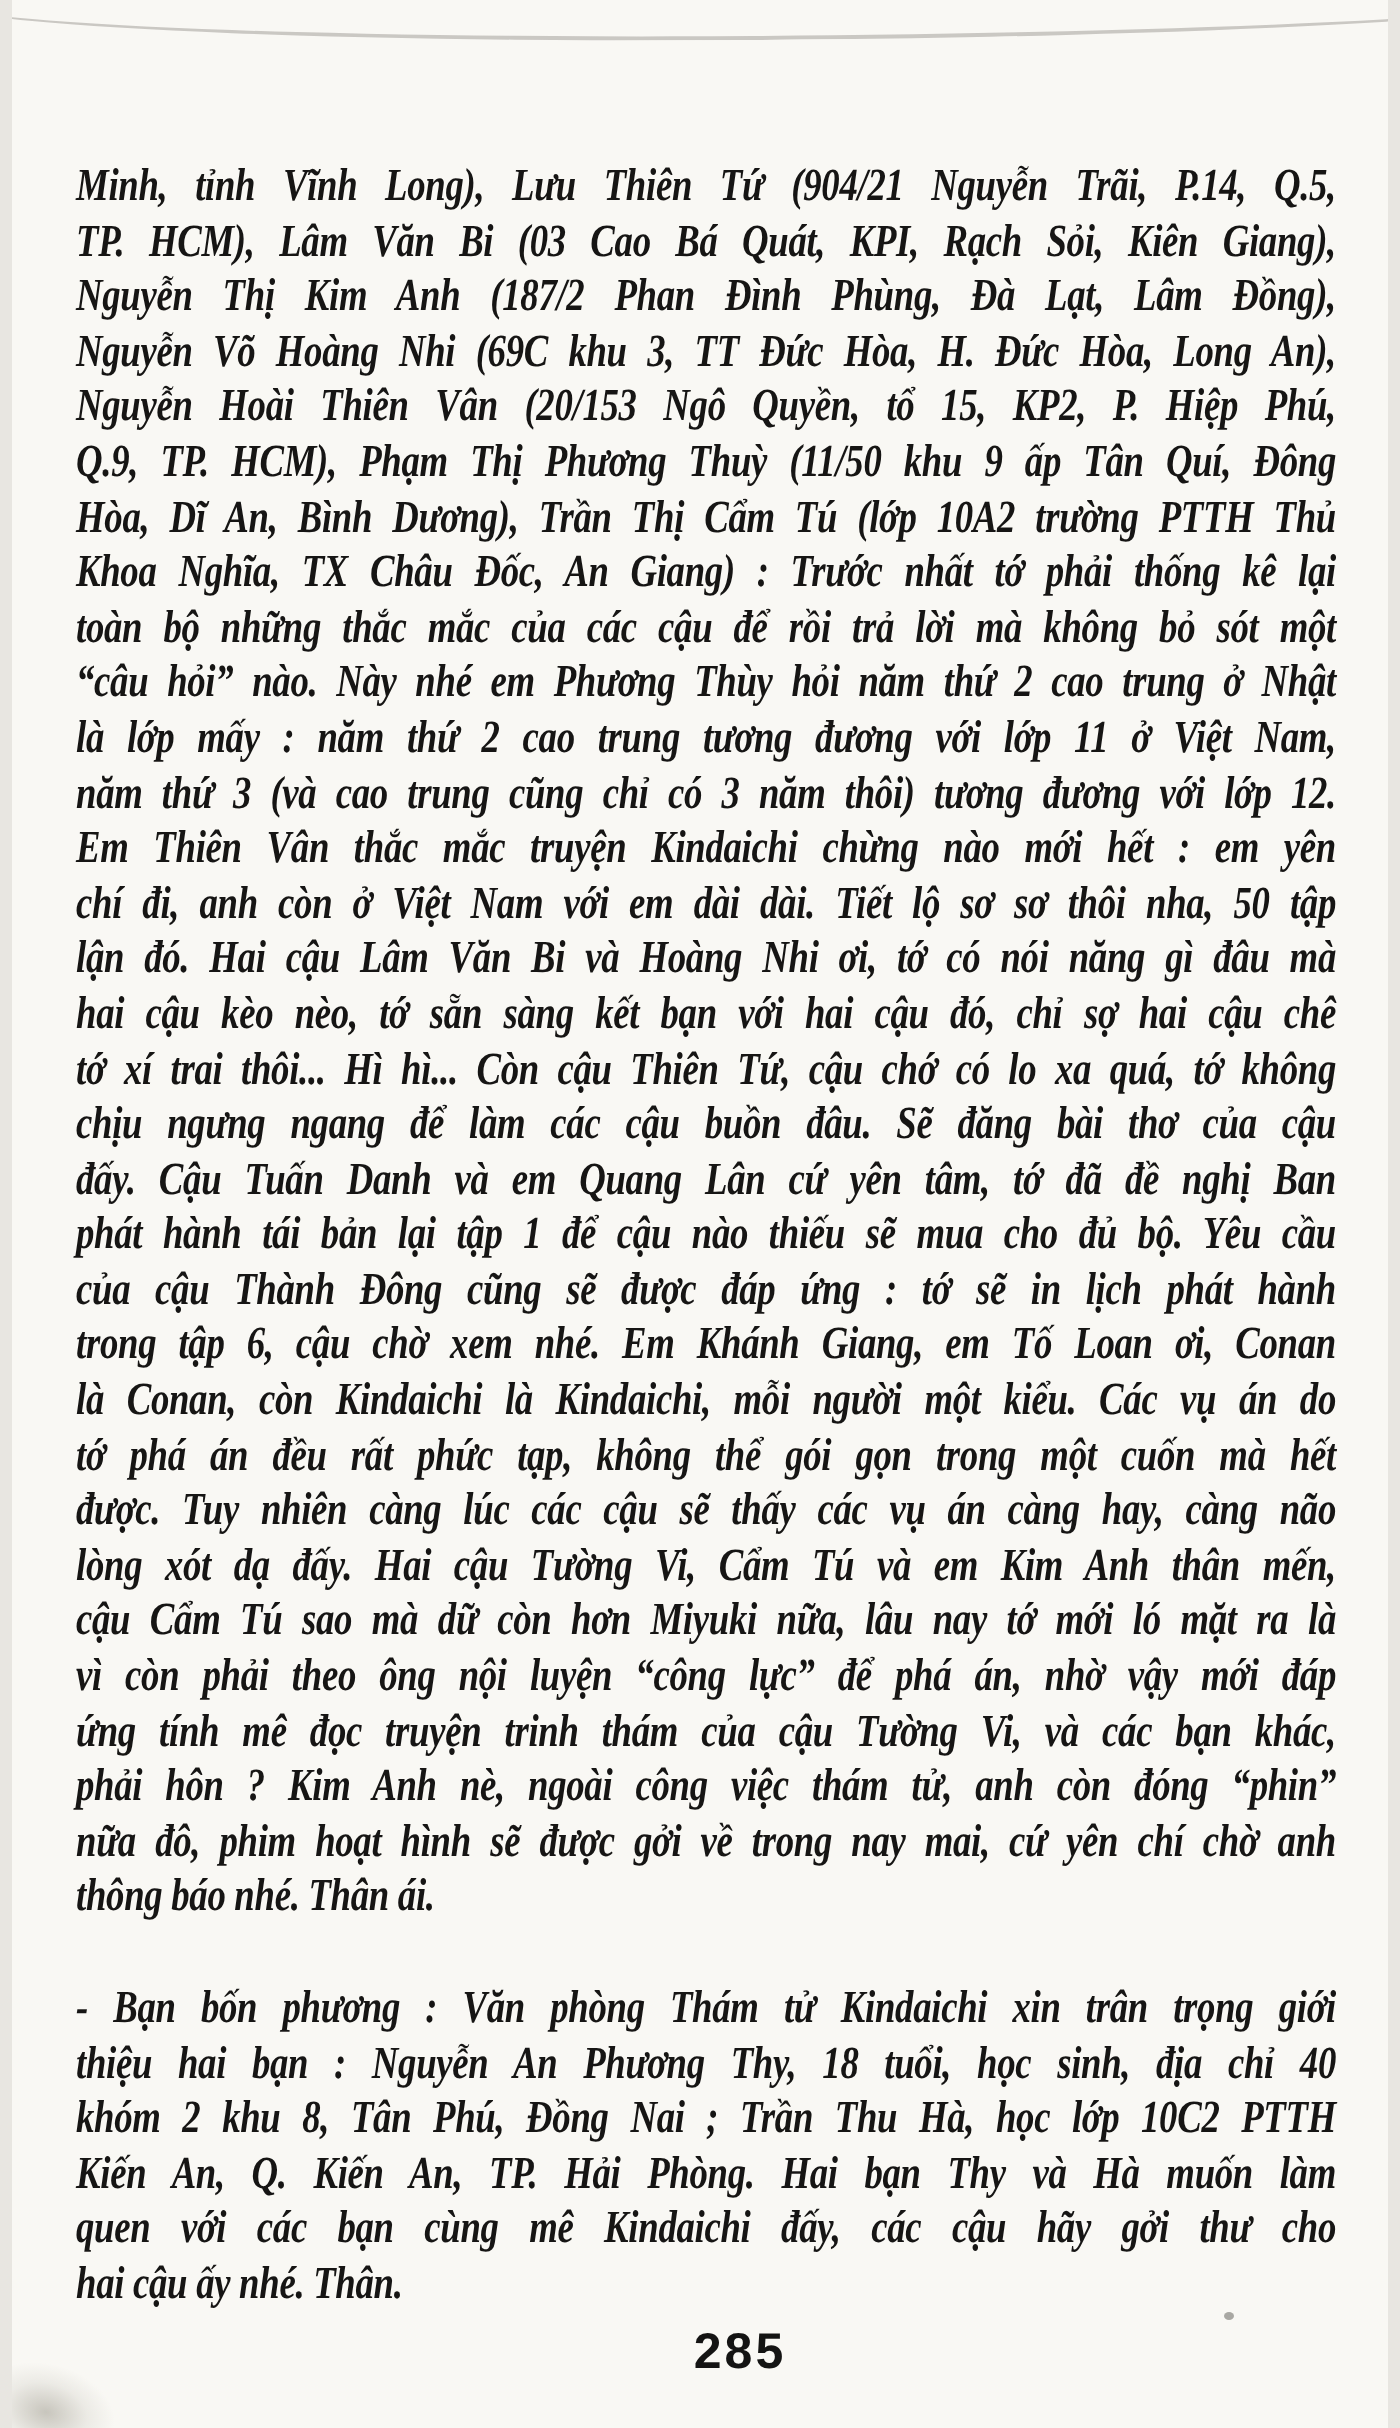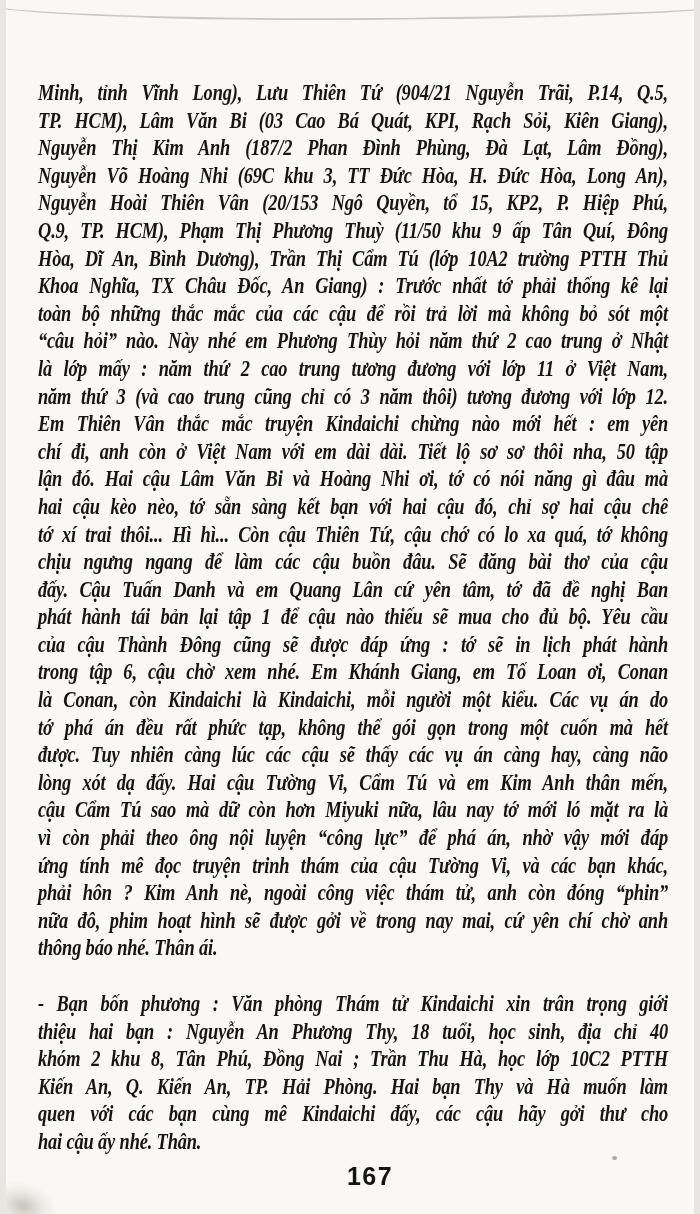--- a/index.html
+++ b/index.html
@@ -124,16 +124,16 @@
       </div>
       <div class="paragraph">
         <div class="line" style="word-spacing: 10.2308px; transform: scaleX(0.8);">- Bạn bốn phương : Văn phòng Thám tử Kindaichi xin trân trọng giới</div>
         <div class="line" style="word-spacing: 10.5949px; transform: scaleX(0.8);">thiệu hai bạn : Nguyễn An Phương Thy, 18 tuổi, học sinh, địa chỉ 40</div>
         <div class="line" style="word-spacing: 8.02812px; transform: scaleX(0.8);">khóm 2 khu 8, Tân Phú, Đồng Nai ; Trần Thu Hà, học lớp 10C2 PTTH</div>
         <div class="line" style="word-spacing: 11.1429px; transform: scaleX(0.8);">Kiến An, Q. Kiến An, TP. Hải Phòng. Hai bạn Thy và Hà muốn làm</div>
         <div class="line" style="word-spacing: 13.5385px; transform: scaleX(0.8);">quen với các bạn cùng mê Kindaichi đấy, các cậu hãy gởi thư cho</div>
         <div class="line last" style="transform: scaleX(0.8);">hai cậu ấy nhé. Thân.</div>
       </div>
     </div>
-  <div class="page-number">167</div>
+  <div class="page-number">285</div>
   <div class="bottom-smudge"></div>
   <div class="speck-1"></div>
 </div>
 
 </body></html>

